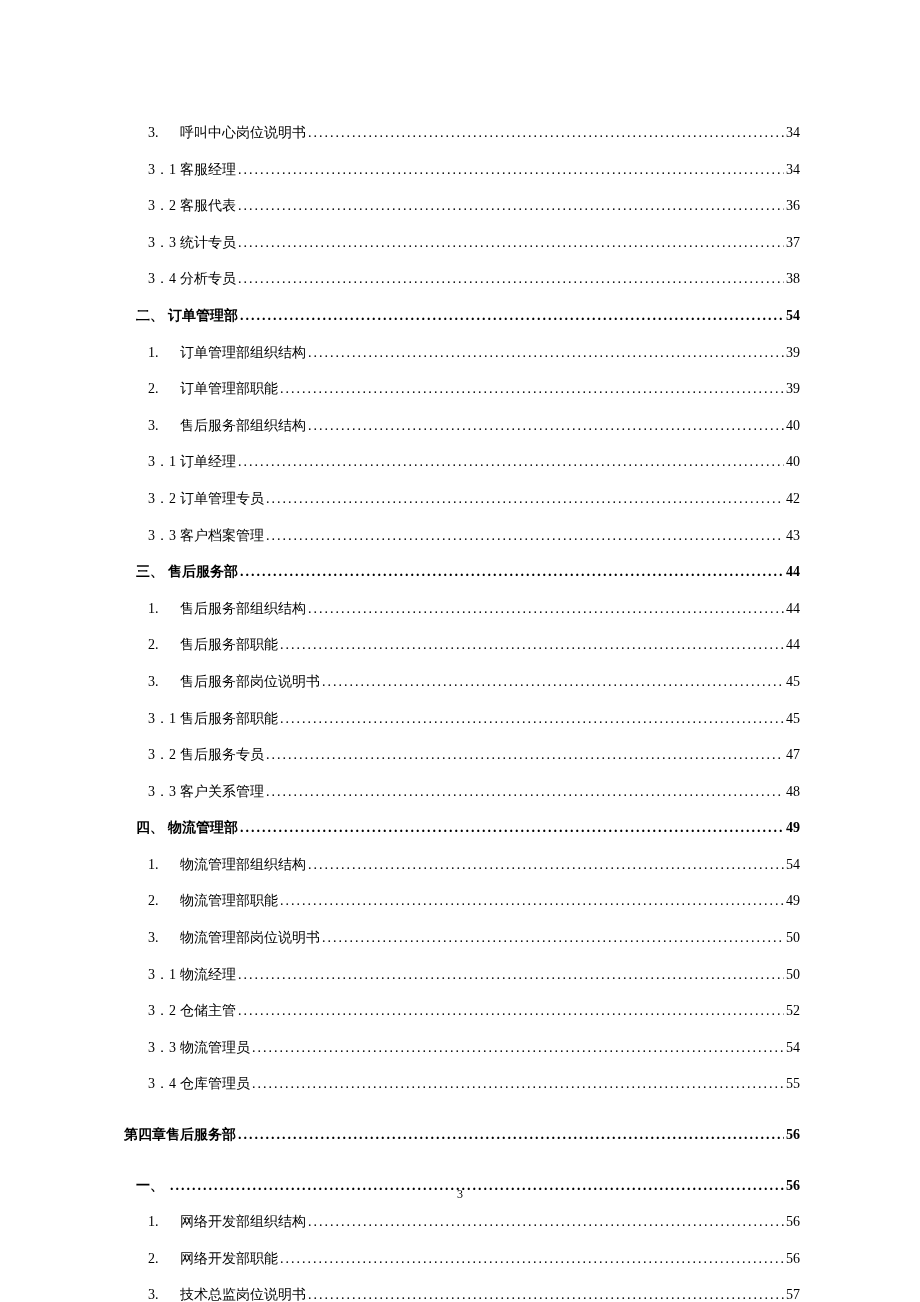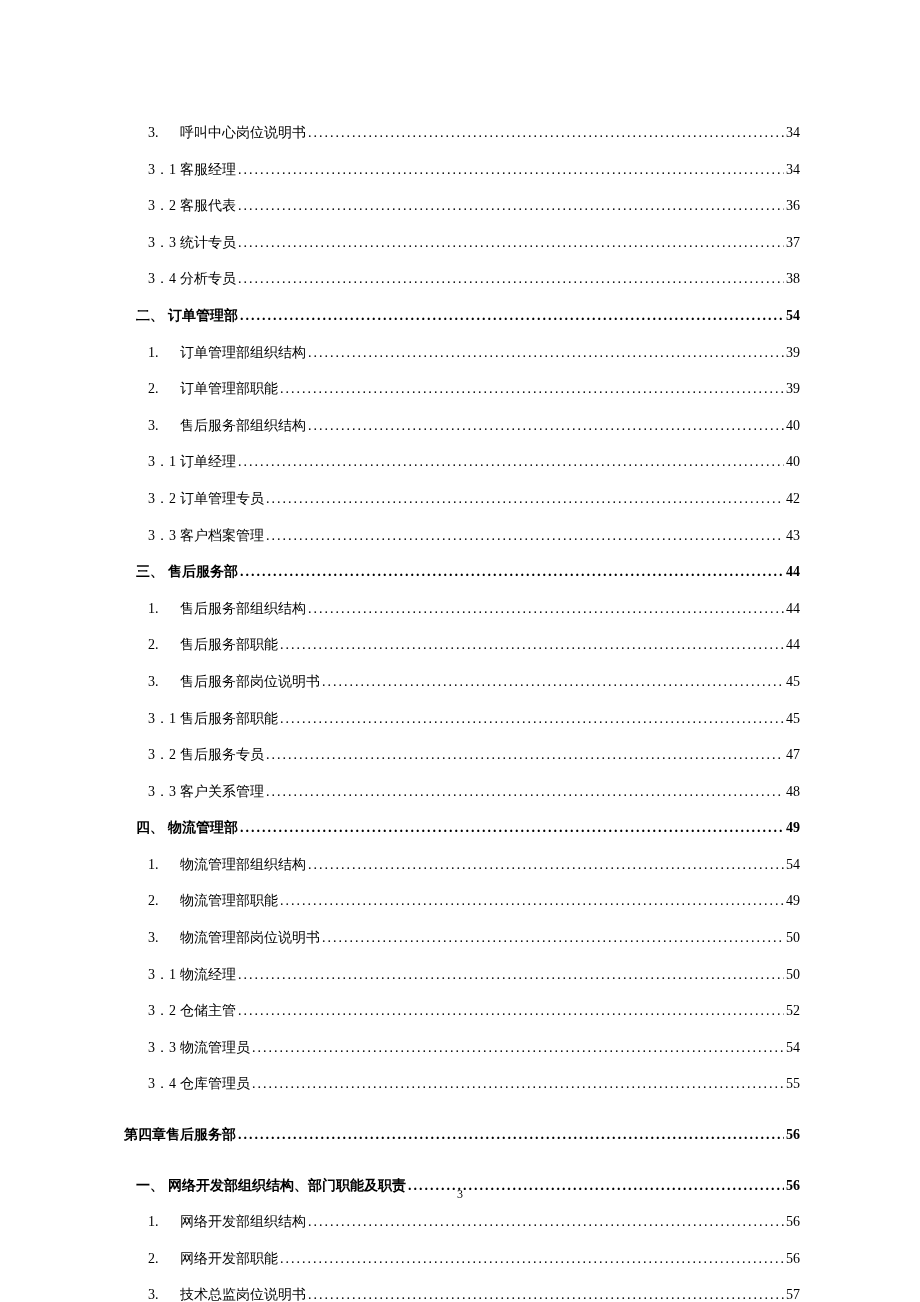--- a/index.html
+++ b/index.html
@@ -243,21 +243,20 @@
       <div class="spacer"></div>
       <div class="toc-entry level-1">
         <span class="num">第四章</span>
         <span class="toc-text">售后服务部</span>
         <span class="dots"></span>
         <span class="page-num">56</span>
       </div>
       <div class="spacer"></div>
       <div class="toc-entry level-2">
         <span class="num">一、</span>
-        <span class="toc-text">网络开发部组织结构、部门职能及职责</span>
         <span class="dots"></span>
         <span class="page-num">56</span>
       </div>
       <div class="toc-entry level-3">
         <span class="num">1.</span>
         <span class="toc-text">网络开发部组织结构</span>
         <span class="dots"></span>
         <span class="page-num">56</span>
       </div>
       <div class="toc-entry level-3">

